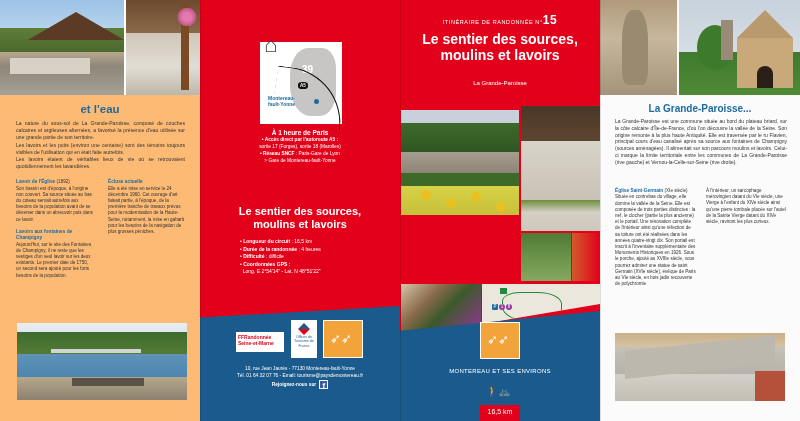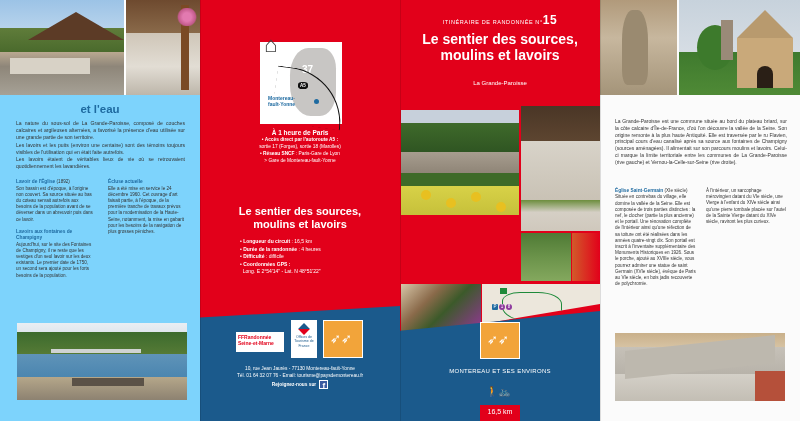--- a/index.html
+++ b/index.html
@@ -1,21 +1,21 @@
 <!DOCTYPE html>
 <html><head>
 <meta charset="utf-8">
 <style>
   * { box-sizing: border-box; margin: 0; padding: 0; }
   body { width: 800px; height: 421px; background: #5a5a5a; font-family: "Liberation Sans", sans-serif; overflow: hidden; position: relative; }
   .brochure { position: absolute; left: 0; top: 0; width: 800px; height: 421px; display: flex; }
   .panel { position: relative; height: 421px; overflow: hidden; }
 
   
-  .p-left { width: 200px; background: #7dd3fc; }
+  .p-left { width: 200px; background: #fdba74; }
   .photo-row { display: flex; height: 95px; gap: 2px; background:#fff; }
   .photo { position: relative; overflow: hidden; }
   .ph-lavoir1 { width: 124px; background: linear-gradient(180deg,#9cc3e6 0%,#b7d3ec 30%,#5f7c3a 30%,#4a6a2c 55%,#b9a890 55%,#8e8679 70%,#a6a196 100%); }
   .ph-lavoir1 .roof { position:absolute; left:28px; top:12px; width:0; height:0; border-left:48px solid transparent; border-right:48px solid transparent; border-bottom:28px solid #5c3b26; }
   .ph-lavoir1 .wall { position:absolute; left:10px; top:58px; width:80px; height:16px; background:#d8d2c6; }
   .ph-lavoir2 { width: 74px; background: linear-gradient(180deg,#6e4a2f 0%,#8a6a4a 35%,#cfc6b8 35%,#e2ddd4 70%,#bdb6aa 100%); }
   .ph-lavoir2 .post { position:absolute; left:55px; top:5px; width:8px; height:85px; background:#7a4a24; }
   .ph-lavoir2 .flowers { position:absolute; left:50px; top:8px; width:22px; height:18px; background: radial-gradient(circle,#e27ab0 30%,#c25a8a 60%,transparent 70%); }
   .left-title { text-align:center; color:#1e6aa0; font-weight:bold; font-size:11.5px; margin-top:8px; }
   .intro { font-size:5.1px; line-height:1.35; color:#333; padding:5px 15px 0 16px; text-align: justify; }
@@ -147,21 +147,21 @@
     </div>
     <div class="ph-ecluse">
         <div class="bridge"></div>
         <div class="lock"></div>
       </div>
   </div>
 
   <div class="panel p-back">
     <div class="map-box">
       <div class="map-dept"></div>
-      <div class="map-77">37</div>
+      <div class="map-77">39</div>
       <div class="map-eiffel">⌂</div>
       <div class="map-road"></div>
       <div class="map-a5">A5</div>
       <div class="map-city"><span>Montereau-</span><br><span>fault-Yonne</span></div>
       <div class="map-dot"></div>
     </div>
     <div class="access">
       <div class="h">À 1 heure de Paris</div>
       <div><b>• Accès direct par l'autoroute A5 :</b></div>
       <div>sortie 17 (Forges), sortie 18 (Marolles)</div>
@@ -233,20 +233,21 @@
     <div class="ph-statue">
         <div class="fig"></div>
       </div>
     <div class="ph-church">
         <div class="tree"></div>
         <div class="tower"></div>
         <div class="nave"></div>
         <div class="body"></div>
         <div class="door"></div>
       </div>
+    <div class="right-title">La Grande-Paroisse...</div>
     <div class="right-intro">La Grande-Paroisse est une commune située au bord du plateau briard, sur la côte calcaire d'Île-de-France, d'où l'on découvre la vallée de la Seine. Son origine remonte à la plus haute Antiquité. Elle est traversée par le ru Flavien, principal cours d'eau canalisé après sa source aux fontaines de Champigny (sources aménagées). Il alimentait sur son parcours moulins et lavoirs. Celui-ci marque la limite territoriale entre les communes de La Grande-Paroisse (rive gauche) et Vernou-la-Celle-sur-Seine (rive droite).</div>
     <div class="rcols">
       <div class="rcol">
         <h4>Église Saint-Germain</h4><span> (XIe siècle)</span>
         <div>Située en contrebas du village, elle domine la vallée de la Seine. Elle est composée de trois parties distinctes : la nef, le clocher (partie la plus ancienne) et le portail. Une rénovation complète de l'intérieur ainsi qu'une réfection de sa toiture ont été réalisées dans les années quatre-vingt dix. Son portail est inscrit à l'inventaire supplémentaire des Monuments Historiques en 1926. Sous le porche, ajouté au XVIIIe siècle, vous pourrez admirer une statue de saint Germain (XVIe siècle), évêque de Paris au VIe siècle, en bois jadis recouverte de polychromie.</div>
       </div>
       <div class="rcol">
         <div>À l'intérieur, un sarcophage mérovingien datant du VIe siècle, une Vierge à l'enfant du XIVe siècle ainsi qu'une pierre tombale placée sur l'autel de la Sainte Vierge datant du XIVe siècle, raviront les plus curieux.</div>
       </div>
     </div>

